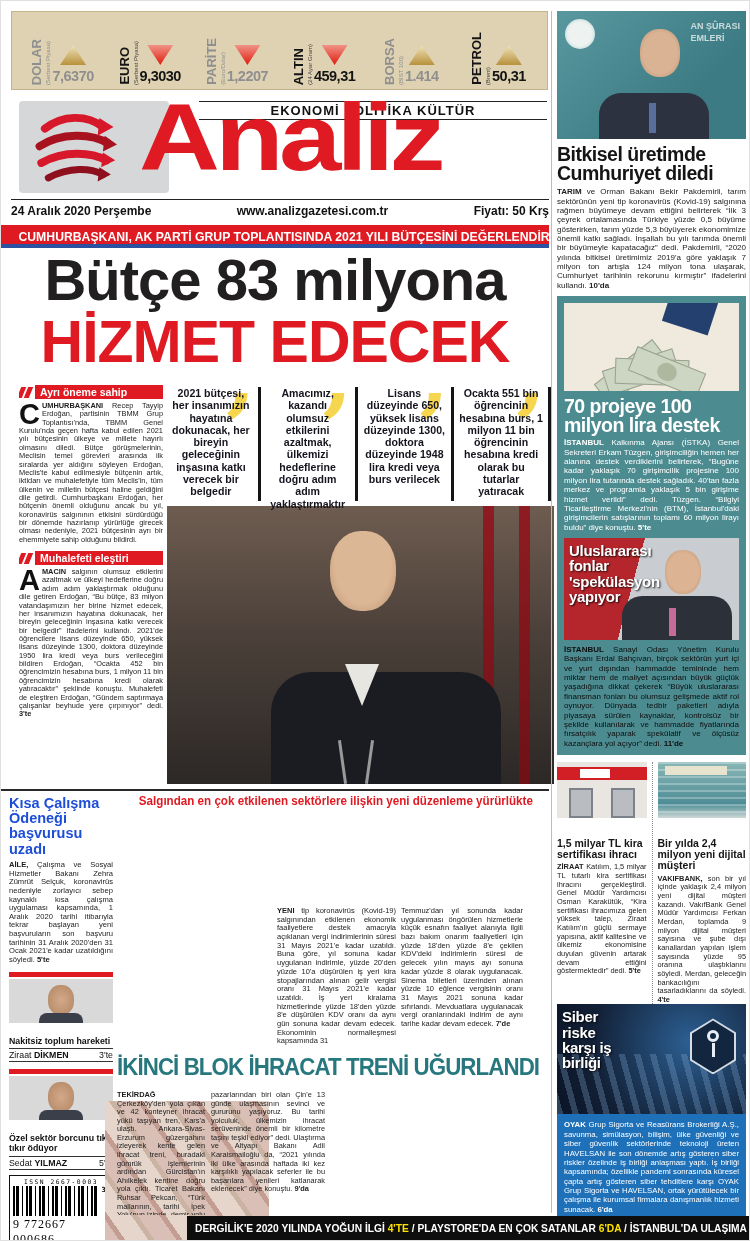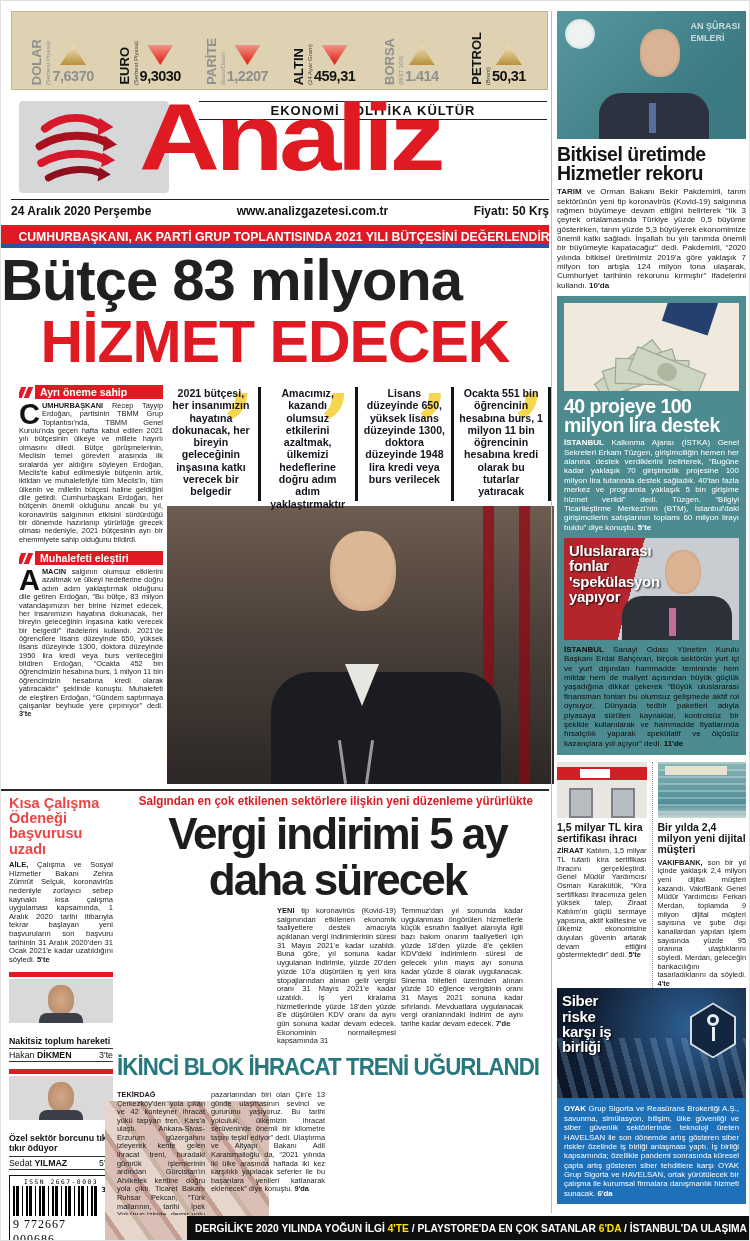--- a/index.html
+++ b/index.html
@@ -25,21 +25,21 @@
 .tone-black .l,.tone-black .tv{color:#141414}.tone-black .s{color:#444}
 
 .logo-box{left:18px;top:100px;width:150px;height:92px;background:#d6d7d9;border-radius:4px}
 .logo-box svg{position:absolute;left:6px;top:3px}
 .tagline{left:198px;top:100px;width:348px;border-top:1.5px solid #222;border-bottom:1.5px solid #222;text-align:center;font-weight:bold;font-size:13px;letter-spacing:1px;padding:1px 0;color:#111}
 .mast-title{left:138px;top:88px;width:412px;font-size:95px;font-weight:bold;color:#e01a22;line-height:1.02;transform:scaleX(1.18);transform-origin:left center;letter-spacing:-4px}
 .mast-info{left:10px;top:198px;width:538px;border-top:1.5px solid #222;display:flex;justify-content:space-between;padding-top:4px;font-size:12px;font-weight:bold;color:#111}
 
 .kicker-bar{left:0;top:224px;width:548px;height:23px;background:#e01a22;border-bottom:4px solid #2b52a0;color:#fff;font-weight:bold;font-size:13px;text-align:center;line-height:23px;white-space:nowrap}
 .kicker-bar span{display:inline-block;transform:scaleX(.94)}
-.h1a{left:0;top:250px;width:548px;font-size:58px;font-weight:bold;color:#221f20;letter-spacing:-1px;line-height:1}
+.h1a{left:0;top:250px;width:548px;text-align:center;font-size:58px;font-weight:bold;color:#221f20;letter-spacing:-1px;line-height:1}
 .h1b{left:0;top:312px;width:548px;text-align:center;font-size:59px;font-weight:bold;color:#e01a22;letter-spacing:-1px;line-height:1}
 .leftcol{left:18px;top:384px;width:144px;height:402px;overflow:hidden}
 .sec-head{display:flex;align-items:center;margin-bottom:3px}
 .slash{width:5px;height:11px;background:#e01a22;transform:skewX(-22deg);margin-right:2px}
 .sec-head .bar{flex:1;background:#e01a22;color:#fff;font-weight:bold;font-size:10.5px;padding:1px 5px;margin-left:2px}
 .body-sm{font-size:7.4px;line-height:1.13;color:#1c1c1c}
 .dropcap{float:left;font-size:29px;font-weight:bold;line-height:.78;margin:1px 2px 0 0;color:#111}
 .lead-w{font-weight:bold}
 .pref{font-weight:bold}
 .s2gap{margin-top:7px}
@@ -54,21 +54,21 @@
 .ph{position:relative;overflow:hidden}
 .ph-erdogan{left:166px;top:505px;width:387px;height:278px;background:linear-gradient(180deg,#6e5c50 0%,#4c413a 45%,#2c2826 100%)}
 .erd-face{position:absolute;left:42%;top:9%;width:66px;height:80px;background:radial-gradient(ellipse at 50% 40%,#dcb795 60%,#b98f6e);border-radius:46%}
 .erd-suit{position:absolute;left:27%;bottom:0;width:230px;height:112px;background:#1b1c21;border-radius:40px 40px 0 0}
 .erd-shirt{position:absolute;left:46%;bottom:78px;width:34px;height:42px;background:#e8e6e0;clip-path:polygon(0 0,100% 0,50% 100%)}
 .erd-flag{position:absolute;top:0;width:11px;height:100%;background:linear-gradient(180deg,#8e1c22,#6e1117)}
 .erd-mic{position:absolute;bottom:0;width:3px;height:44px;background:#9a9a9a}
 
 .main-div{left:0;top:788px;width:548px;height:2px;background:#2a2a2a}
 .sidebar{left:8px;top:795px;width:104px;height:446px;overflow:hidden}
-.sb-head{font-size:14.5px;font-weight:bold;line-height:1.05;color:#ef4444;margin-bottom:4px}
+.sb-head{font-size:14.5px;font-weight:bold;line-height:1.05;color:#1d4ed8;margin-bottom:4px}
 .sb-body{font-size:7.6px;line-height:1.14;color:#1c1c1c}
 .colm{margin-top:7px}
 .colm .redbar{height:5px;background:#e01a22;margin-bottom:2px}
 .colm .cphoto{height:44px;background:#d9d9d9;position:relative;overflow:hidden}
 .colm .chead{position:absolute;left:50%;top:6px;width:26px;height:30px;margin-left:-13px;background:radial-gradient(#d3a98a,#b08562);border-radius:45%}
 .colm .cbody{position:absolute;left:50%;bottom:-8px;width:44px;height:18px;margin-left:-22px;background:#3a3f4a;border-radius:8px 8px 0 0}
 .colm .ctitle{font-size:8.8px;font-weight:bold;line-height:1.1;margin-top:14px;color:#111}
 .colm .crow{display:flex;justify-content:space-between;border-top:1px solid #333;border-bottom:1px solid #333;margin-top:2px;padding:1px 0;font-size:8.8px;color:#111}
 .barcode{margin-top:5px;border:1.5px solid #111;padding:2px 3px;position:relative;background:#fff}
 .barcode .issn{font-size:6.3px;letter-spacing:1.5px;text-align:center;font-family:"DejaVu Sans Mono",monospace}
@@ -121,21 +121,21 @@
 .mini{width:50%}
 .mini.m1{padding-right:5px}
 .mini.m2{border-left:1px dotted #888;padding-left:5px}
 .ph-ziraat{height:56px;background:#e9e6e1}
 .zband{position:absolute;left:0;top:5px;width:100%;height:13px;background:#d21f26}
 .zlogo{position:absolute;left:26%;top:7px;width:30px;height:9px;background:#fff}
 .zdoor{position:absolute;bottom:0;width:24px;height:30px;background:#b9bdc2;border:2px solid #7d828a}
 .ph-vakif{height:56px;background:linear-gradient(180deg,#8ab6b6 0%,#4e8d96 75%,#cdd8d6 100%)}
 .vlines{position:absolute;inset:0;background:repeating-linear-gradient(180deg,rgba(255,255,255,.28) 0 2px,transparent 2px 7px)}
 .vsign{position:absolute;left:8%;top:4px;width:70%;height:9px;background:#e8e3cf}
-.mini-h{font-size:10.5px;font-weight:bold;line-height:1.07;color:#151515;margin:4px 0 3px}
+.mini-h{font-size:10.5px;font-weight:bold;line-height:1.07;color:#151515;margin:20px 0 3px}
 .mini-b{font-size:7.4px;line-height:1.17;color:#222}
 .ph-cyber{height:110px;background:radial-gradient(circle at 70% 35%,#2c5f92 0%,#122036 65%,#0a1426 100%)}
 .kbd{position:absolute;left:0;bottom:0;width:100%;height:55%;background:repeating-linear-gradient(75deg,rgba(130,170,210,.30) 0 6px,transparent 6px 15px)}
 .hex{position:absolute;right:10px;top:14px;width:46px;height:56px;background:rgba(255,255,255,.8);clip-path:polygon(50% 0,100% 25%,100% 75%,50% 100%,0 75%,0 25%)}
 .hex .in{position:absolute;inset:2px;background:#12263f;clip-path:polygon(50% 0,100% 25%,100% 75%,50% 100%,0 75%,0 25%)}
 .hex .pin{position:absolute;left:50%;top:12px;width:12px;height:12px;margin-left:-6px;border:3px solid #e8eef5;border-radius:50%}
 .hex .pin::after{content:"";position:absolute;left:2px;top:10px;width:3px;height:14px;background:#e8eef5}
 .blue-box{background:#1e70b8;padding:6px 7px;color:#fff;font-size:7.8px;line-height:1.2}
 .blue-box .lead-w,.blue-box .pref{color:#fff}
 </style>
@@ -275,21 +275,21 @@
     <h3 class="sb-head">Kısa Çalışma Ödeneği başvurusu uzadı</h3>
     <p class="sb-body j"><span class="lead-w">AİLE,</span> <span>Çalışma ve Sosyal Hizmetler Bakanı Zehra Zümrüt Selçuk, koronavirüs nedeniyle zorlayıcı sebep kaynaklı kısa çalışma uygulaması kapsamında, 1 Aralık 2020 tarihi itibarıyla tekrar başlayan yeni başvuruların son başvuru tarihinin 31 Aralık 2020'den 31 Ocak 2021'e kadar uzatıldığını söyledi.</span> <span class="pref">5'te</span></p>
     <div class="colm">
       <div class="redbar"></div>
       <div class="cphoto">
           <div class="chead"></div>
           <div class="cbody"></div>
         </div>
       <div class="ctitle">Nakitsiz toplum hareketi</div>
       <div class="crow">
-          <span><span>Hakan</span> <span class="b">DİKMEN</span></span>
+          <span><span>Ziraat</span> <span class="b">DİKMEN</span></span>
           <span>3'te</span>
         </div>
     </div>
     <div class="colm">
       <div class="redbar"></div>
       <div class="cphoto">
           <div class="chead"></div>
           <div class="cbody"></div>
         </div>
       <div class="ctitle">Özel sektör borcunu tıkır tıkır ödüyor</div>
@@ -308,24 +308,20 @@
 
   <div class="abs tax-kicker"><span>Salgından en çok etkilenen sektörlere ilişkin yeni düzenleme yürürlükte</span></div>
   <div class="abs ph ph-moneycalc">
     <div class="calc">
       
       
       
       
     </div>
   </div>
-  <div class="abs tax-head">
-    <div>Vergi indirimi 5 ay</div>
-    <div>daha sürecek</div>
-  </div>
   <p class="abs tax-col tax-c1 j"><span class="lead-w">YENİ</span> <span>tip koronavirüs (Kovid-19) salgınından etkilenen ekonomik faaliyetlere destek amacıyla açıklanan vergi indirimlerinin süresi 31 Mayıs 2021'e kadar uzatıldı. Buna göre, yıl sonuna kadar uygulanan indirimle, yüzde 20'den yüzde 10'a düşürülen iş yeri kira stopajlarından alınan gelir vergisi oranı 31 Mayıs 2021'e kadar uzatıldı. İş yeri kiralama hizmetlerinde yüzde 18'den yüzde 8'e düşürülen KDV oranı da aynı gün sonuna kadar devam edecek. Ekonominin normalleşmesi kapsamında 31</span></p>
   <p class="abs tax-col tax-c2 j"><span>Temmuz'dan yıl sonunda kadar uygulanması öngörülen hizmetlerle küçük esnafın faaliyet alanıyla ilgili bazı bakım onarım faaliyetleri için yüzde 18'den yüzde 8'e çekilen KDV'deki indirimlerin süresi de gelecek yılın mayıs ayı sonuna kadar yüzde 8 olarak uygulanacak. Sinema biletleri üzerinden alınan yüzde 10 eğlence vergisinin oranı 31 Mayıs 2021 sonuna kadar sıfırlandı. Mevduatlara uygulanacak vergi oranlarındaki indirim de aynı tarihe kadar devam edecek.</span> <span class="pref">7'de</span></p>
 
   <div class="abs train-head">İKİNCİ BLOK İHRACAT TRENİ UĞURLANDI</div>
   <p class="abs train-col train-c1 j"><span class="lead-w">TEKİRDAĞ</span> <span>Çerkezköy'den yola çıkan ve 42 konteyner ihracat yükü taşıyan tren, Kars'a ulaştı. Ankara-Sivas-Erzurum güzergahını izleyerek kente gelen ihracat treni, buradaki gümrük işlemlerinin ardından Gürcistan'ın Ahılkelek kentine doğru yola çıktı. Ticaret Bakanı Ruhsar Pekcan, “Türk mallarının, tarihi İpek Yolu'nun izinde, demir yolu üzerinde, dünyanın en büyük</span></p>
   <p class="abs train-col train-c2 j"><span>pazarlarından biri olan Çin'e 13 günde ulaşmasının sevinci ve gururunu yaşıyoruz. Bu tarihi yolculuk, ülkemizin ihracat serüveninde önemli bir kilometre taşını teşkil ediyor” dedi. Ulaştırma ve Altyapı Bakanı Adil Karaismailoğlu da, “2021 yılında iki ülke arasında haftada iki kez karşılıklı yapılacak seferler ile bu başarılara yenileri katlanarak eklenecek” diye konuştu.</span> <span class="pref">9'da</span></p>
 
   <div class="abs footer">
     <span class="inner">
       <span>DERGİLİK'E 2020 YILINDA YOĞUN İLGİ </span><span class="ref">4'TE</span><span> / </span><span>PLAYSTORE'DA EN ÇOK SATANLAR </span><span class="ref">6'DA</span><span> / </span><span>İSTANBUL'DA ULAŞIMA ZAM </span>
@@ -338,32 +334,32 @@
     <div class="ph ph-pak">
       <div class="pak-logo"></div>
       <div class="pak-sign">
           <div>AN ŞÛRASI</div>
           <div>EMLERİ</div>
         </div>
       <div class="pak-suit"></div>
       <div class="pak-tie"></div>
       <div class="pak-face"></div>
     </div>
-    <h2 class="r-h">Bitkisel üretimde Hizmetler rekoru</h2>
+    <h2 class="r-h">Bitkisel üretimde Cumhuriyet diledi</h2>
     <p class="r-body j"><span class="lead-w">TARIM</span> <span>ve Orman Bakanı Bekir Pakdemirli, tarım sektörünün yeni tip koronavirüs (Kovid-19) salgınına rağmen büyümeye devam ettiğini belirterek “İlk 3 çeyrek ortalamasında Türkiye yüzde 0,5 büyüme gösterirken, tarım yüzde 5,3 büyüyerek ekonomimize önemli katkı sağladı. İnşallah bu yılı tarımda önemli bir büyümeyle kapatacağız” dedi. Pakdemirli, “2020 yılında bitkisel üretimimiz 2019'a göre yaklaşık 7 milyon ton artışla 124 milyon tona ulaşarak, Cumhuriyet tarihinin rekorunu kırmıştır” ifadelerini kullandı.</span> <span class="pref">10'da</span></p>
 
     <div class="teal-box">
       <div class="ph ph-money">
         <div class="sleeve"></div>
         <div class="bill" style="margin-left:-58px;transform:rotate(-38deg)"></div>
         <div class="bill" style="margin-left:-48px;transform:rotate(-18deg)"></div>
         <div class="bill" style="margin-left:-37px;transform:rotate(2deg)"></div>
         <div class="bill" style="margin-left:-22px;transform:rotate(22deg)"></div>
       </div>
-      <h2 class="r-h w">40 projeye 100 milyon lira destek</h2>
+      <h2 class="r-h w">70 projeye 100 milyon lira destek</h2>
       <p class="r-body w j"><span class="lead-w">İSTANBUL</span> <span>Kalkınma Ajansı (İSTKA) Genel Sekreteri Erkam Tüzgen, girişimciliğin hemen her alanına destek verdiklerini belirterek, “Bugüne kadar yaklaşık 70 girişimcilik projesine 100 milyon lira tutarında destek sağladık. 40'tan fazla merkez ve programla yaklaşık 5 bin girişime hizmet verildi” dedi. Tüzgen. “Bilgiyi Ticarileştirme Merkezi'nin (BTM), İstanbul'daki girişimcilerin satışlarının toplamı 60 milyon lirayı buldu” diye konuştu.</span> <span class="pref">5'te</span></p>
       <div class="ph ph-bah">
         <div class="bah-suit"></div>
         <div class="bah-tie"></div>
         <div class="bah-face"></div>
         <div class="ol">
           <div>Uluslararası</div>
           <div>fonlar</div>
           <div>'spekülasyon</div>
           <div>yapıyor</div>

